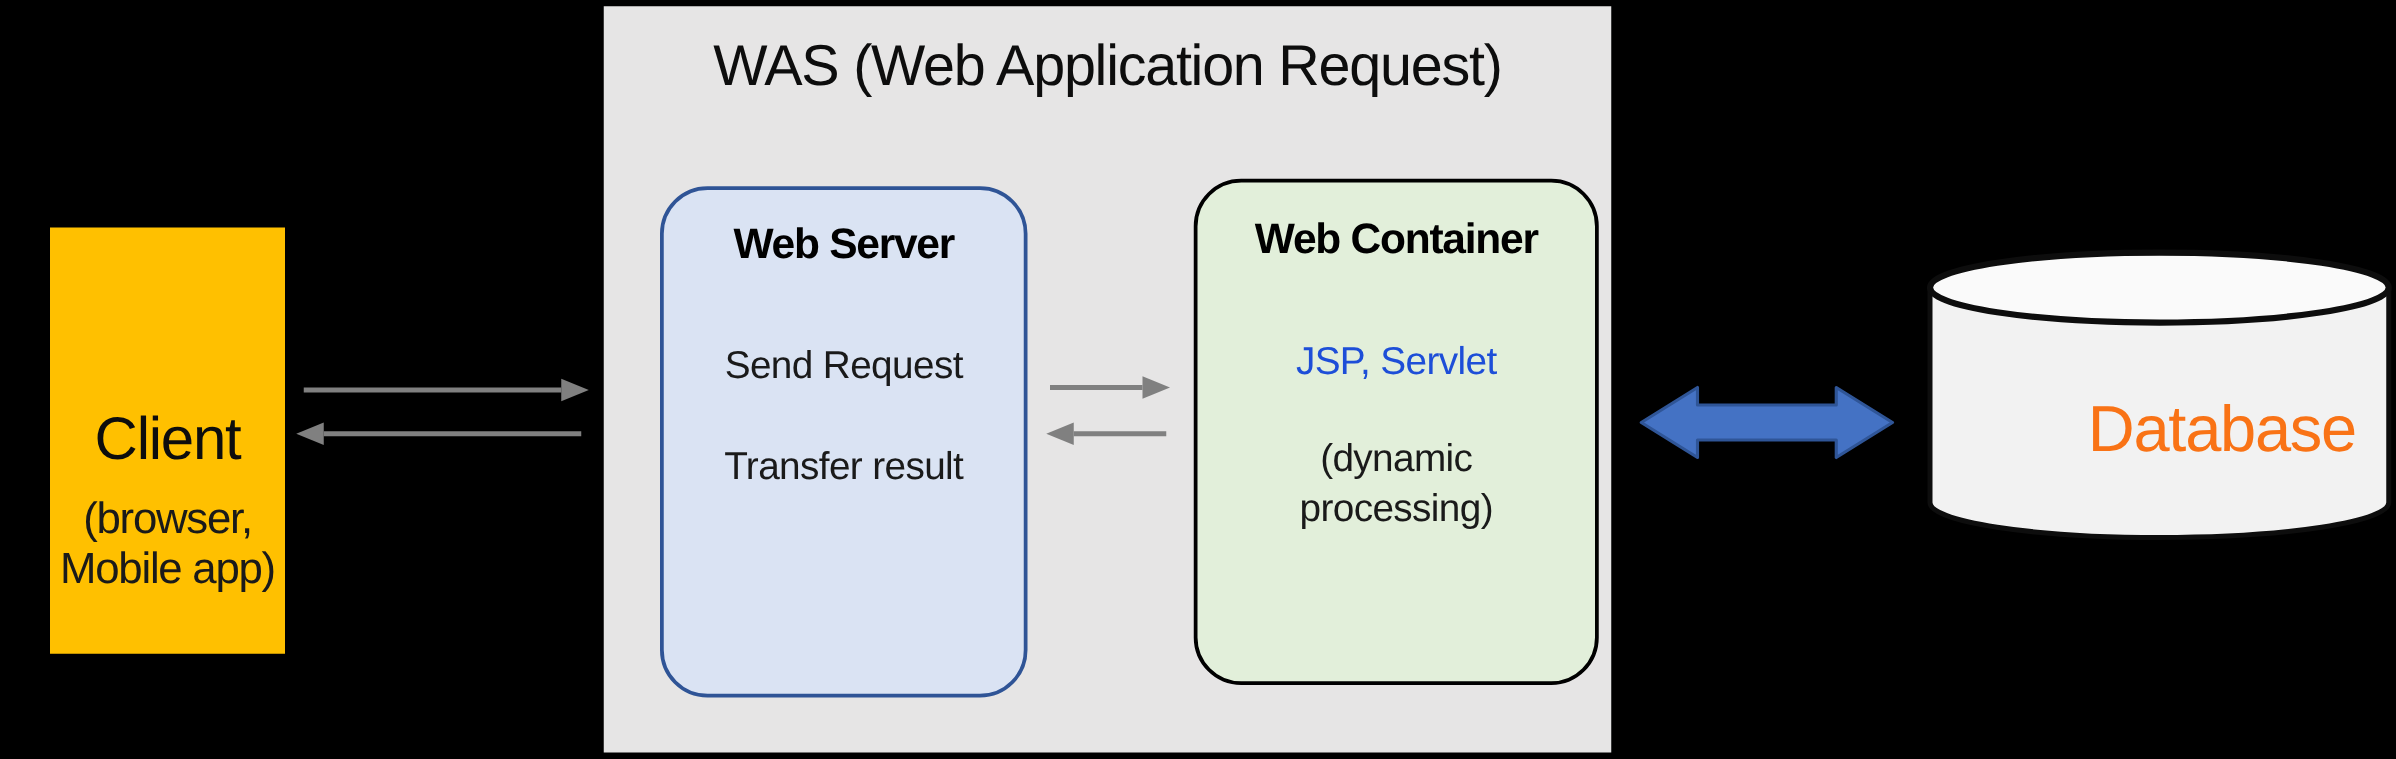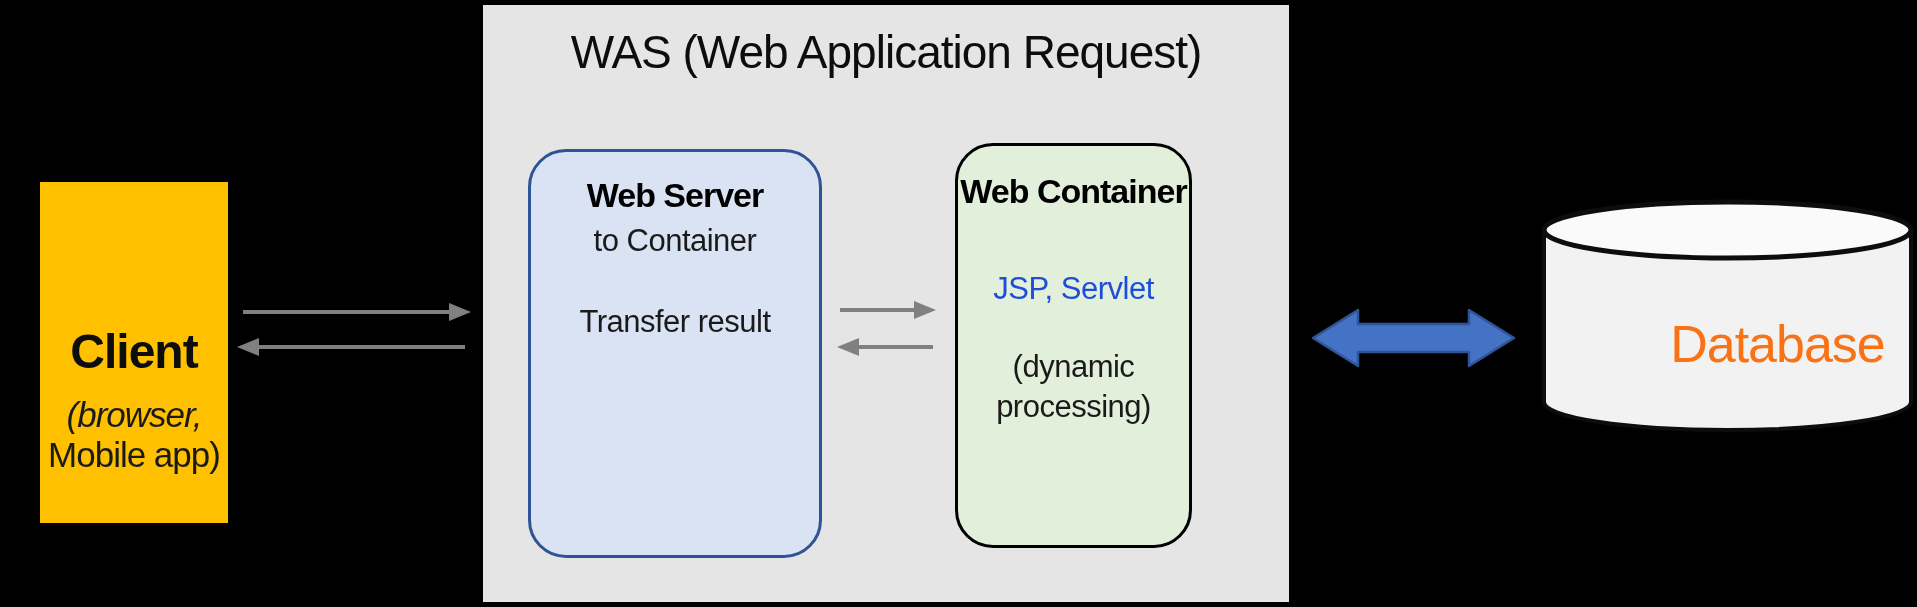--- a/index.html
+++ b/index.html
@@ -11,23 +11,23 @@
   }
   .abs{position:absolute;}
 
   
   .client-box{
     left:40px;top:182px;width:188px;height:341px;
     background:#FFC000;color:#0d0d0d;
     display:flex;flex-direction:column;align-items:center;
     padding-top:140px;box-sizing:border-box;text-align:center;
   }
-  .client-title{font-size:48px;font-weight:bold;line-height:60px;letter-spacing:-1px;}
+  .client-title{font-size:48px;font-weight:normal;line-height:60px;letter-spacing:-1px;}
   .client-sub{font-size:35px;line-height:40px;color:#1a1a1a;letter-spacing:-1px;}
-  .client-sub.first{margin-top:13px;font-style:italic;}
+  .client-sub.first{margin-top:13px;}
 
   
   .was-box{
     left:483px;top:5px;width:806px;height:597px;
     background:#E6E5E5;box-sizing:border-box;
   }
   .was-title{
     margin-top:16px;text-align:center;font-size:46px;line-height:62px;
     color:#0d0d0d;letter-spacing:-1px;white-space:pre;
   }
@@ -37,21 +37,21 @@
   .node{
     position:absolute;box-sizing:border-box;border-radius:38px;
     text-align:center;color:#1a1a1a;
   }
   .server-box{
     left:45px;top:144px;width:294px;height:409px;
     background:#DAE3F3;border:3px solid #2F5496;
     padding-top:17px;
   }
   .container-box{
-    left:472px;top:138px;width:237px;height:405px;
+    left:472px;top:138px;width:324px;height:405px;
     background:#E2EFDA;border:3px solid #000;
     padding-top:19px;
   }
   .node-title{font-size:34px;font-weight:bold;line-height:52px;color:#000;letter-spacing:-1px;}
   .node-line{font-size:31px;line-height:40px;letter-spacing:-0.5px;}
   .server-box .para1{margin-top:51px;}
   .server-box .para2{margin-top:41px;}
   .container-box .tech{margin-top:52px;color:#1d4ed8;}
   .container-box .desc{margin-top:38px;}
 
@@ -83,21 +83,21 @@
 <div class="harrow" style="left:237px;top:338px;width:228px;">
   <div class="head-left"></div>
   <div class="line"></div>
 </div>
 
 <div class="abs was-box">
   <div class="was-title"><span class="b">WAS</span><span> (Web Application Request)</span></div>
 
   <div class="node server-box">
     <div class="node-title">Web Server</div>
-    <div class="node-line">to Container</div>
+    <div class="node-line para1">Send Request</div>
     <div class="node-line para2">Transfer result</div>
   </div>
 
   <div class="node container-box">
     <div class="node-title">Web Container</div>
     <div class="node-line tech">JSP, Servlet</div>
     <div class="node-line desc">(dynamic</div>
     <div class="node-line">processing)</div>
   </div>
 </div>

